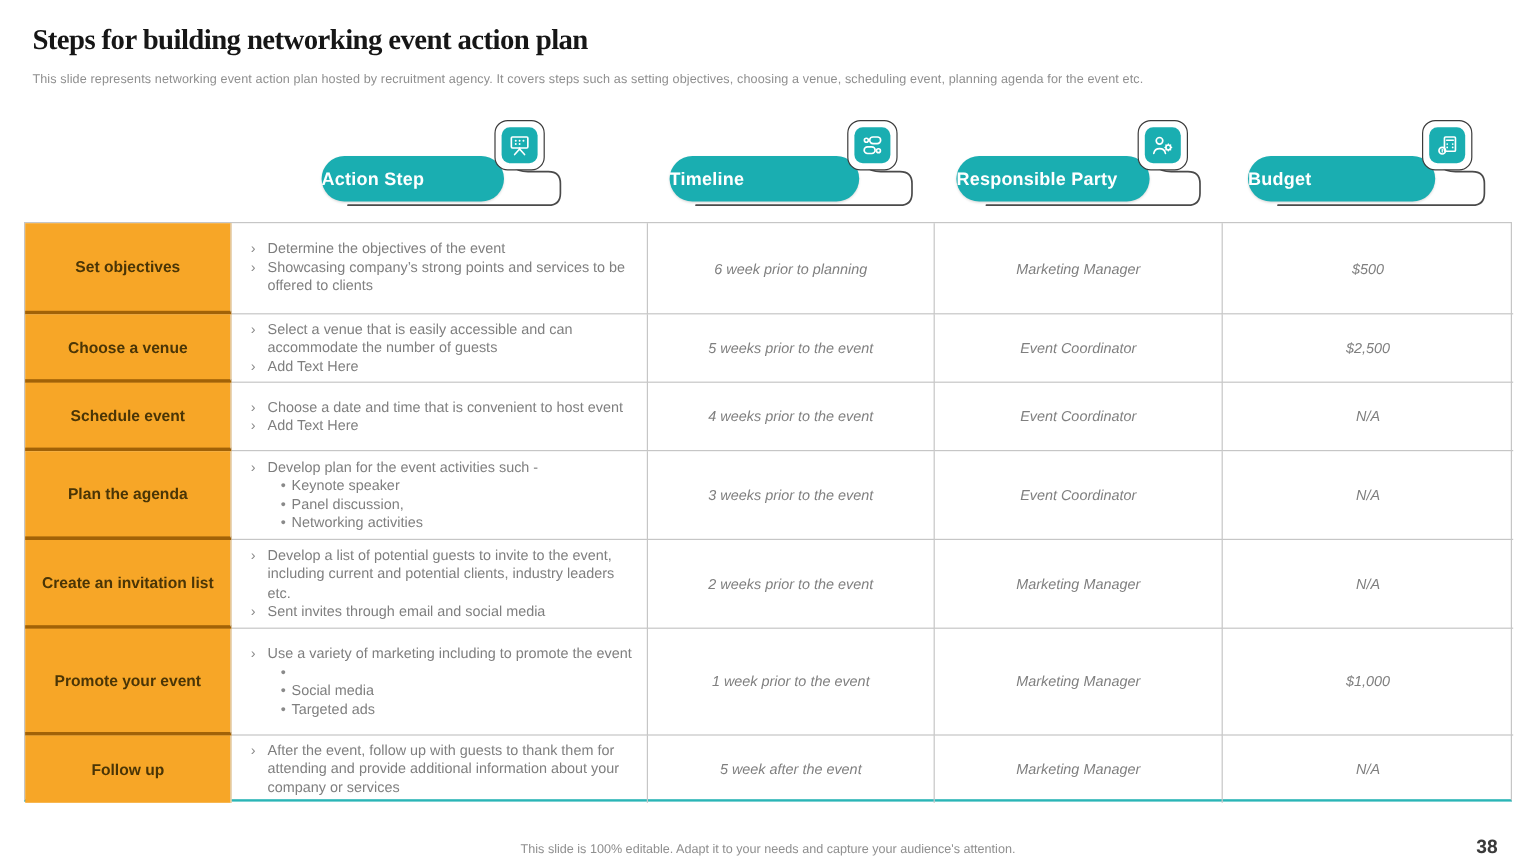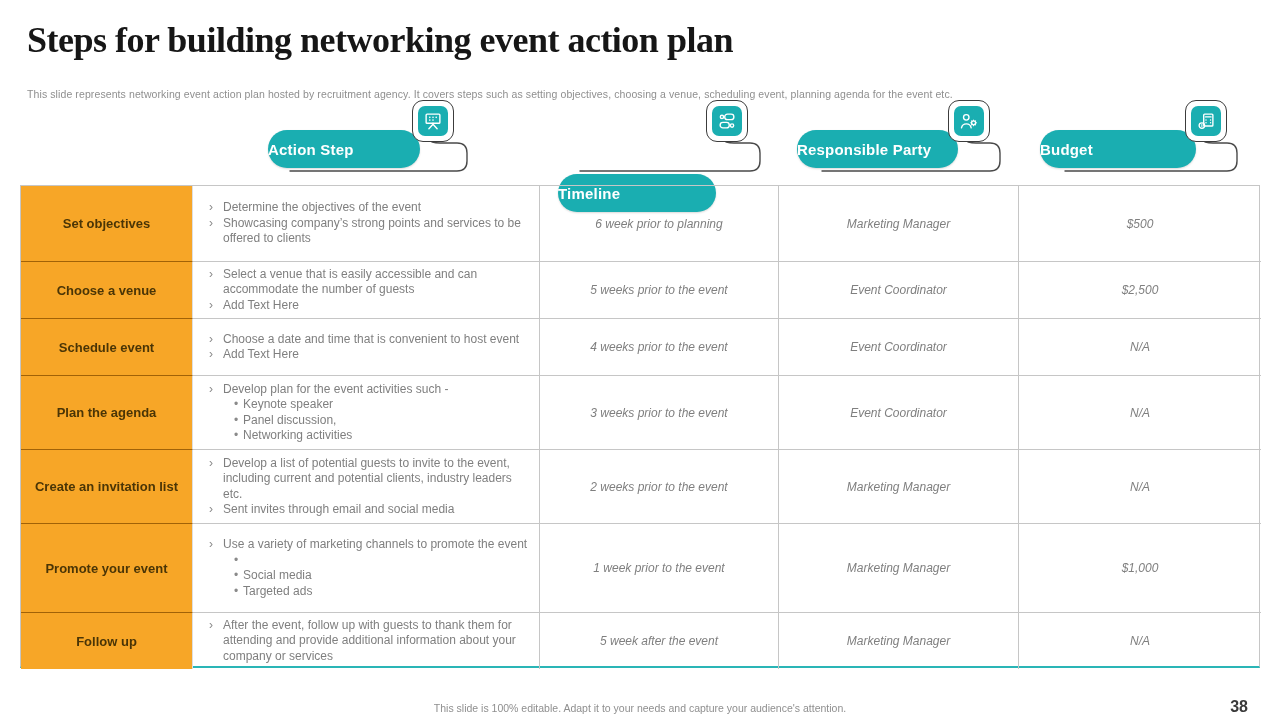--- a/index.html
+++ b/index.html
@@ -3,38 +3,38 @@
 <meta charset="utf-8">
 <style>
   html,body{margin:0;padding:0;background:#ffffff;}
   .slide{
     position:relative;width:1280px;height:720px;background:#ffffff;overflow:hidden;
     font-family:"Liberation Sans", sans-serif;
   }
   
   .title{
     position:absolute;left:27px;top:22px;width:1100px;
-    font-family:"Liberation Serif", serif;font-weight:700;font-size:36px;
+    font-family:"Liberation Serif", serif;font-weight:700;font-size:24px;
     color:#161616;letter-spacing:-0.5px;line-height:1.05;
   }
   .subtitle{
-    position:absolute;left:27px;top:88px;width:1000px;
+    position:absolute;left:27px;top:60px;width:1000px;
     font-size:10.5px;color:#8f8f8f;letter-spacing:0.1px;
   }
   
   .hgroup{position:absolute;top:98px;width:212px;height:84px;}
   .g1{left:268px;} .g2{left:558px;} .g3{left:797px;} .g4{left:1040px;}
   .hook{position:absolute;left:0;top:0;width:212px;height:80px;}
   .pill{
     position:absolute;top:32px;height:38px;border-radius:19px;background:#1AAEB1;
     display:flex;align-items:center;
     color:#ffffff;font-weight:700;font-size:15px;letter-spacing:0.2px;
     box-shadow:0 1px 2px rgba(0,0,0,0.15);
   }
-  .g1 .pill{left:0;width:152px;} .g2 .pill{left:0;width:158px;margin-top:44px;}
+  .g1 .pill{left:0;width:152px;} .g2 .pill{left:0;width:158px;}
   .g3 .pill{left:0;width:161px;} .g4 .pill{left:0;width:156px;}
   .iconbox{
     position:absolute;top:2px;width:42px;height:42px;background:#ffffff;
     border:1.5px solid #3c3c3c;border-radius:11px;box-sizing:border-box;
     display:flex;align-items:center;justify-content:center;z-index:2;
   }
   .g1 .iconbox{left:144px;} .g2 .iconbox{left:148px;}
   .g3 .iconbox{left:151px;} .g4 .iconbox{left:145px;}
   .icontile{
     width:30px;height:30px;background:#1AAEB1;border-radius:7px;
@@ -51,21 +51,21 @@
   }
   .cell{
     box-sizing:border-box;border-right:1px solid #c6c6c6;border-bottom:1px solid #c6c6c6;
     font-size:12px;color:#7f7f7f;overflow:hidden;
   }
   .grid > .cell:nth-child(5n){border-right:none;}
   .grid > .cell:nth-last-child(-n+5){border-bottom:none;}
   .cell.step{
     background:#F7A627;color:#4a3506;font-weight:700;font-size:13px;
     display:flex;align-items:center;justify-content:center;text-align:center;
-    padding:2px 8px;border-right:1px solid #dedede;border-bottom:1px solid #a16207;
+    padding:2px 8px;border-right:1px solid #dedede;border-bottom:3px solid #a16207;
   }
   .cell.desc{
     display:flex;flex-direction:column;justify-content:center;
     padding:4px 10px 4px 6px;line-height:15.5px;
   }
   .bullet-item{display:flex;}
   .bullet-item .marker{flex:0 0 24px;text-align:center;color:#8a8a8a;}
   .sub-item{display:flex;padding-left:30px;}
   .sub-item .marker{flex:0 0 14px;text-align:center;color:#8a8a8a;}
   .btext{flex:1;}
@@ -248,21 +248,21 @@
           <span class="btext">Sent invites through email and social media</span>
         </div>
       </div>
       <div class="cell center">2 weeks prior to the event</div>
       <div class="cell center">Marketing Manager</div>
       <div class="cell center">N/A</div>
       <div class="cell step">Promote your event</div>
       <div class="cell desc">
         <div class="bullet-item">
           <span class="marker">›</span>
-          <span class="btext">Use a variety of marketing channels to promote the event</span>
+          <span class="btext">Use a variety of marketing including to promote the event</span>
         </div>
         <div class="sub-item">
           <span class="marker">•</span>
         </div>
         <div class="sub-item">
           <span class="marker">•</span>
           <span class="btext">Social media</span>
         </div>
         <div class="sub-item">
           <span class="marker">•</span>

